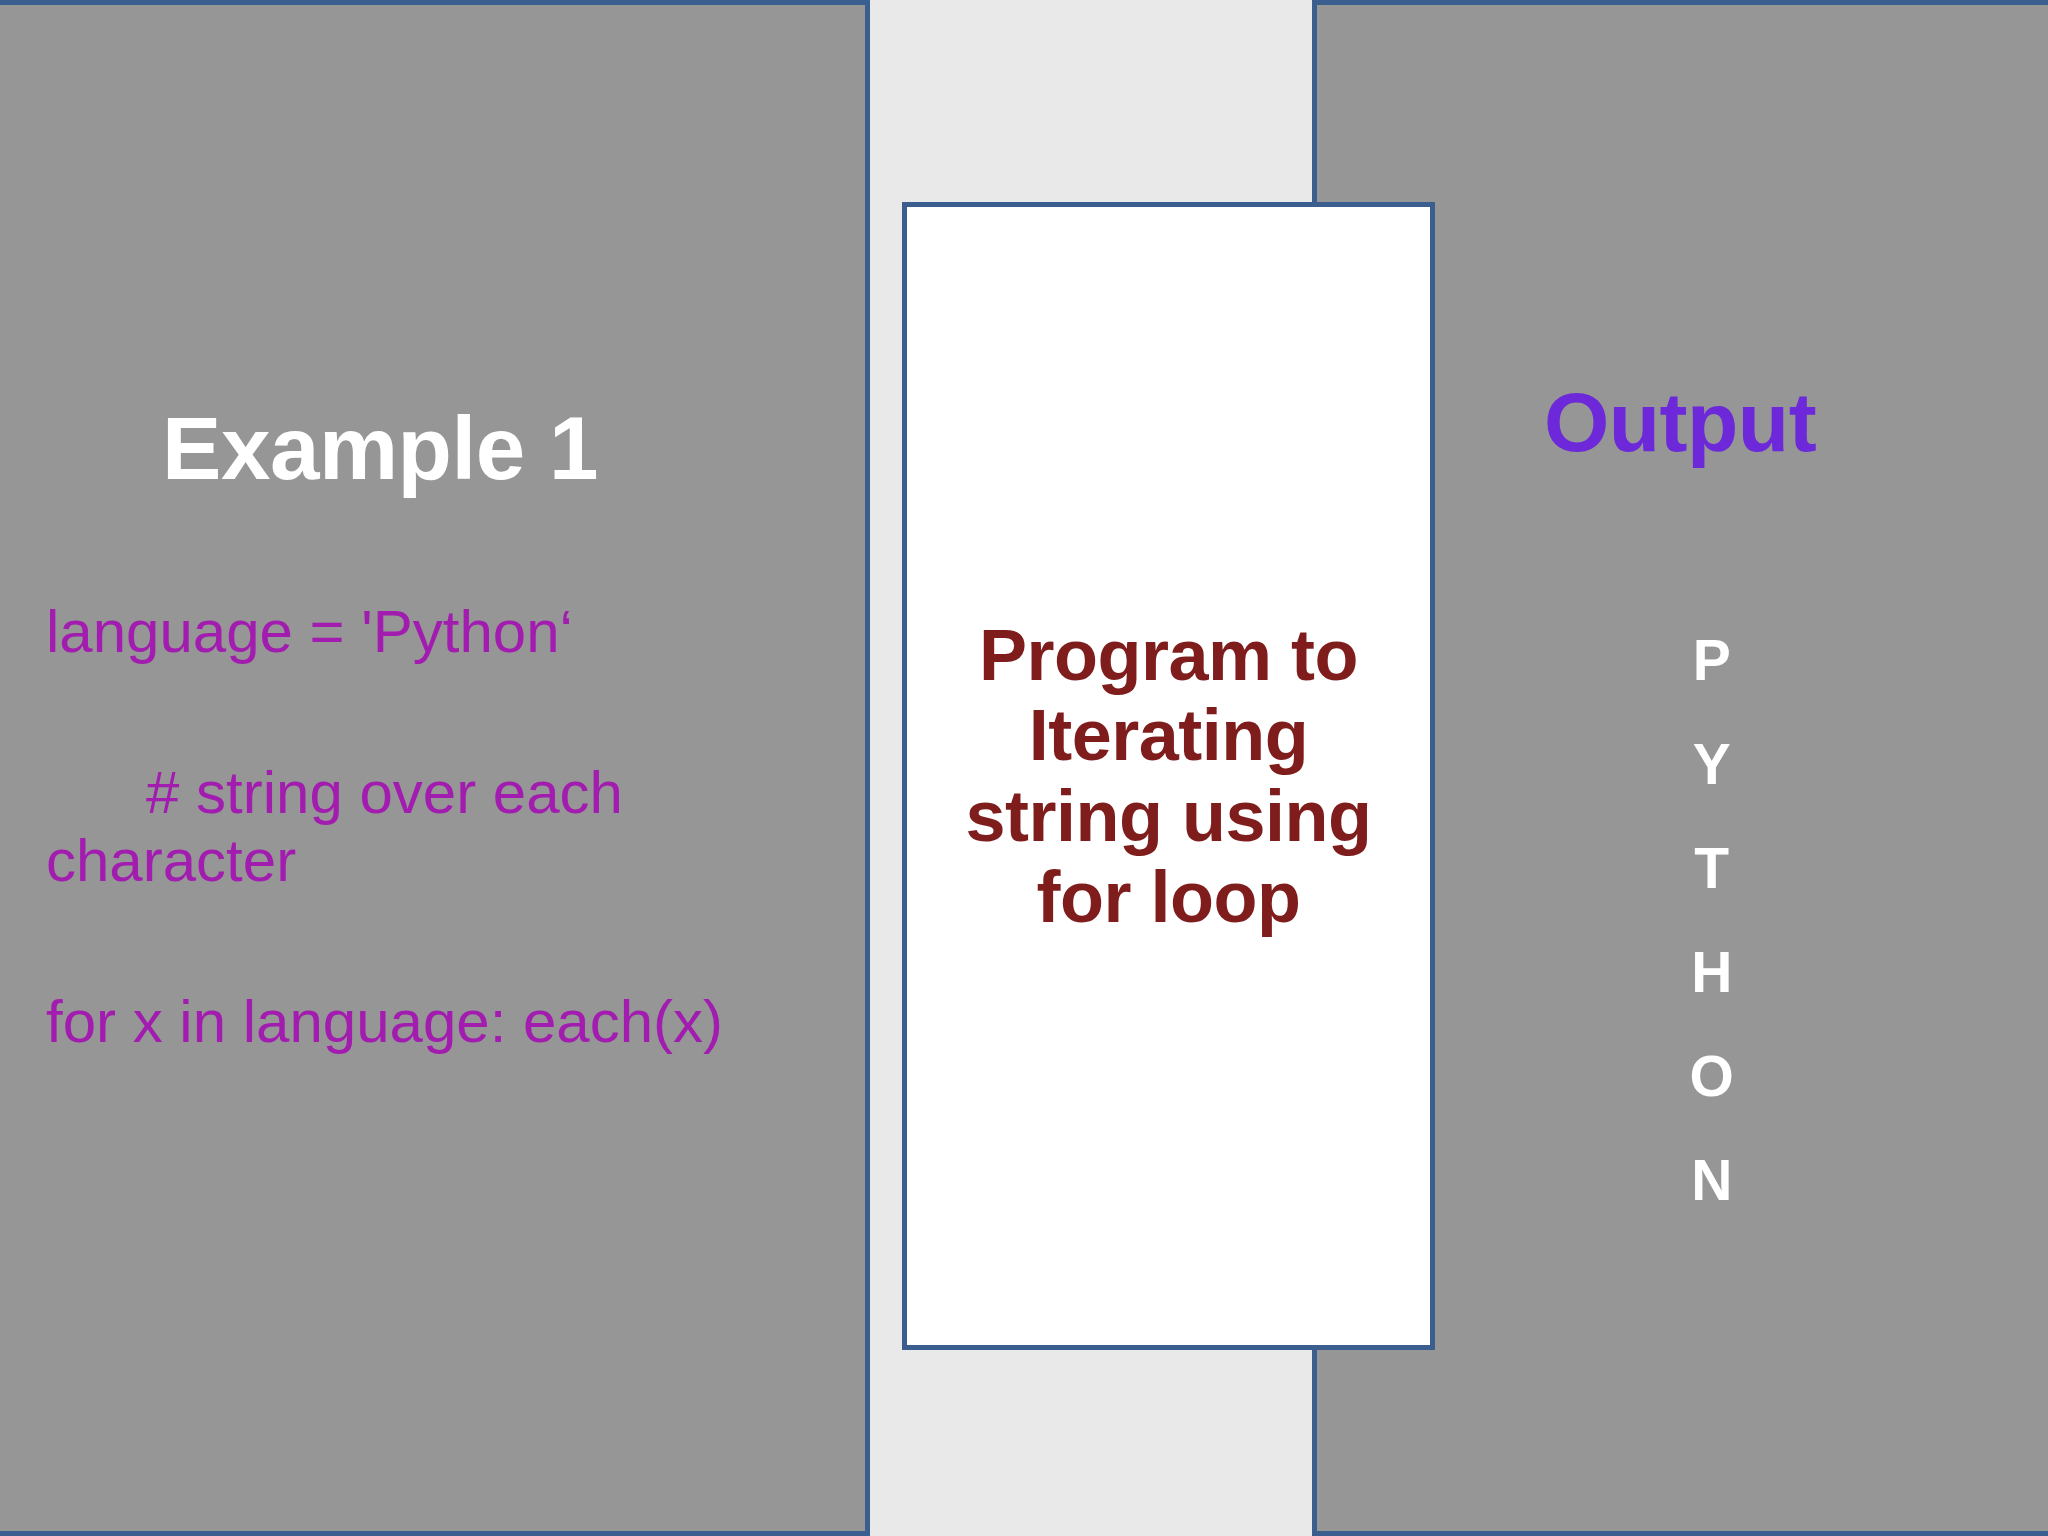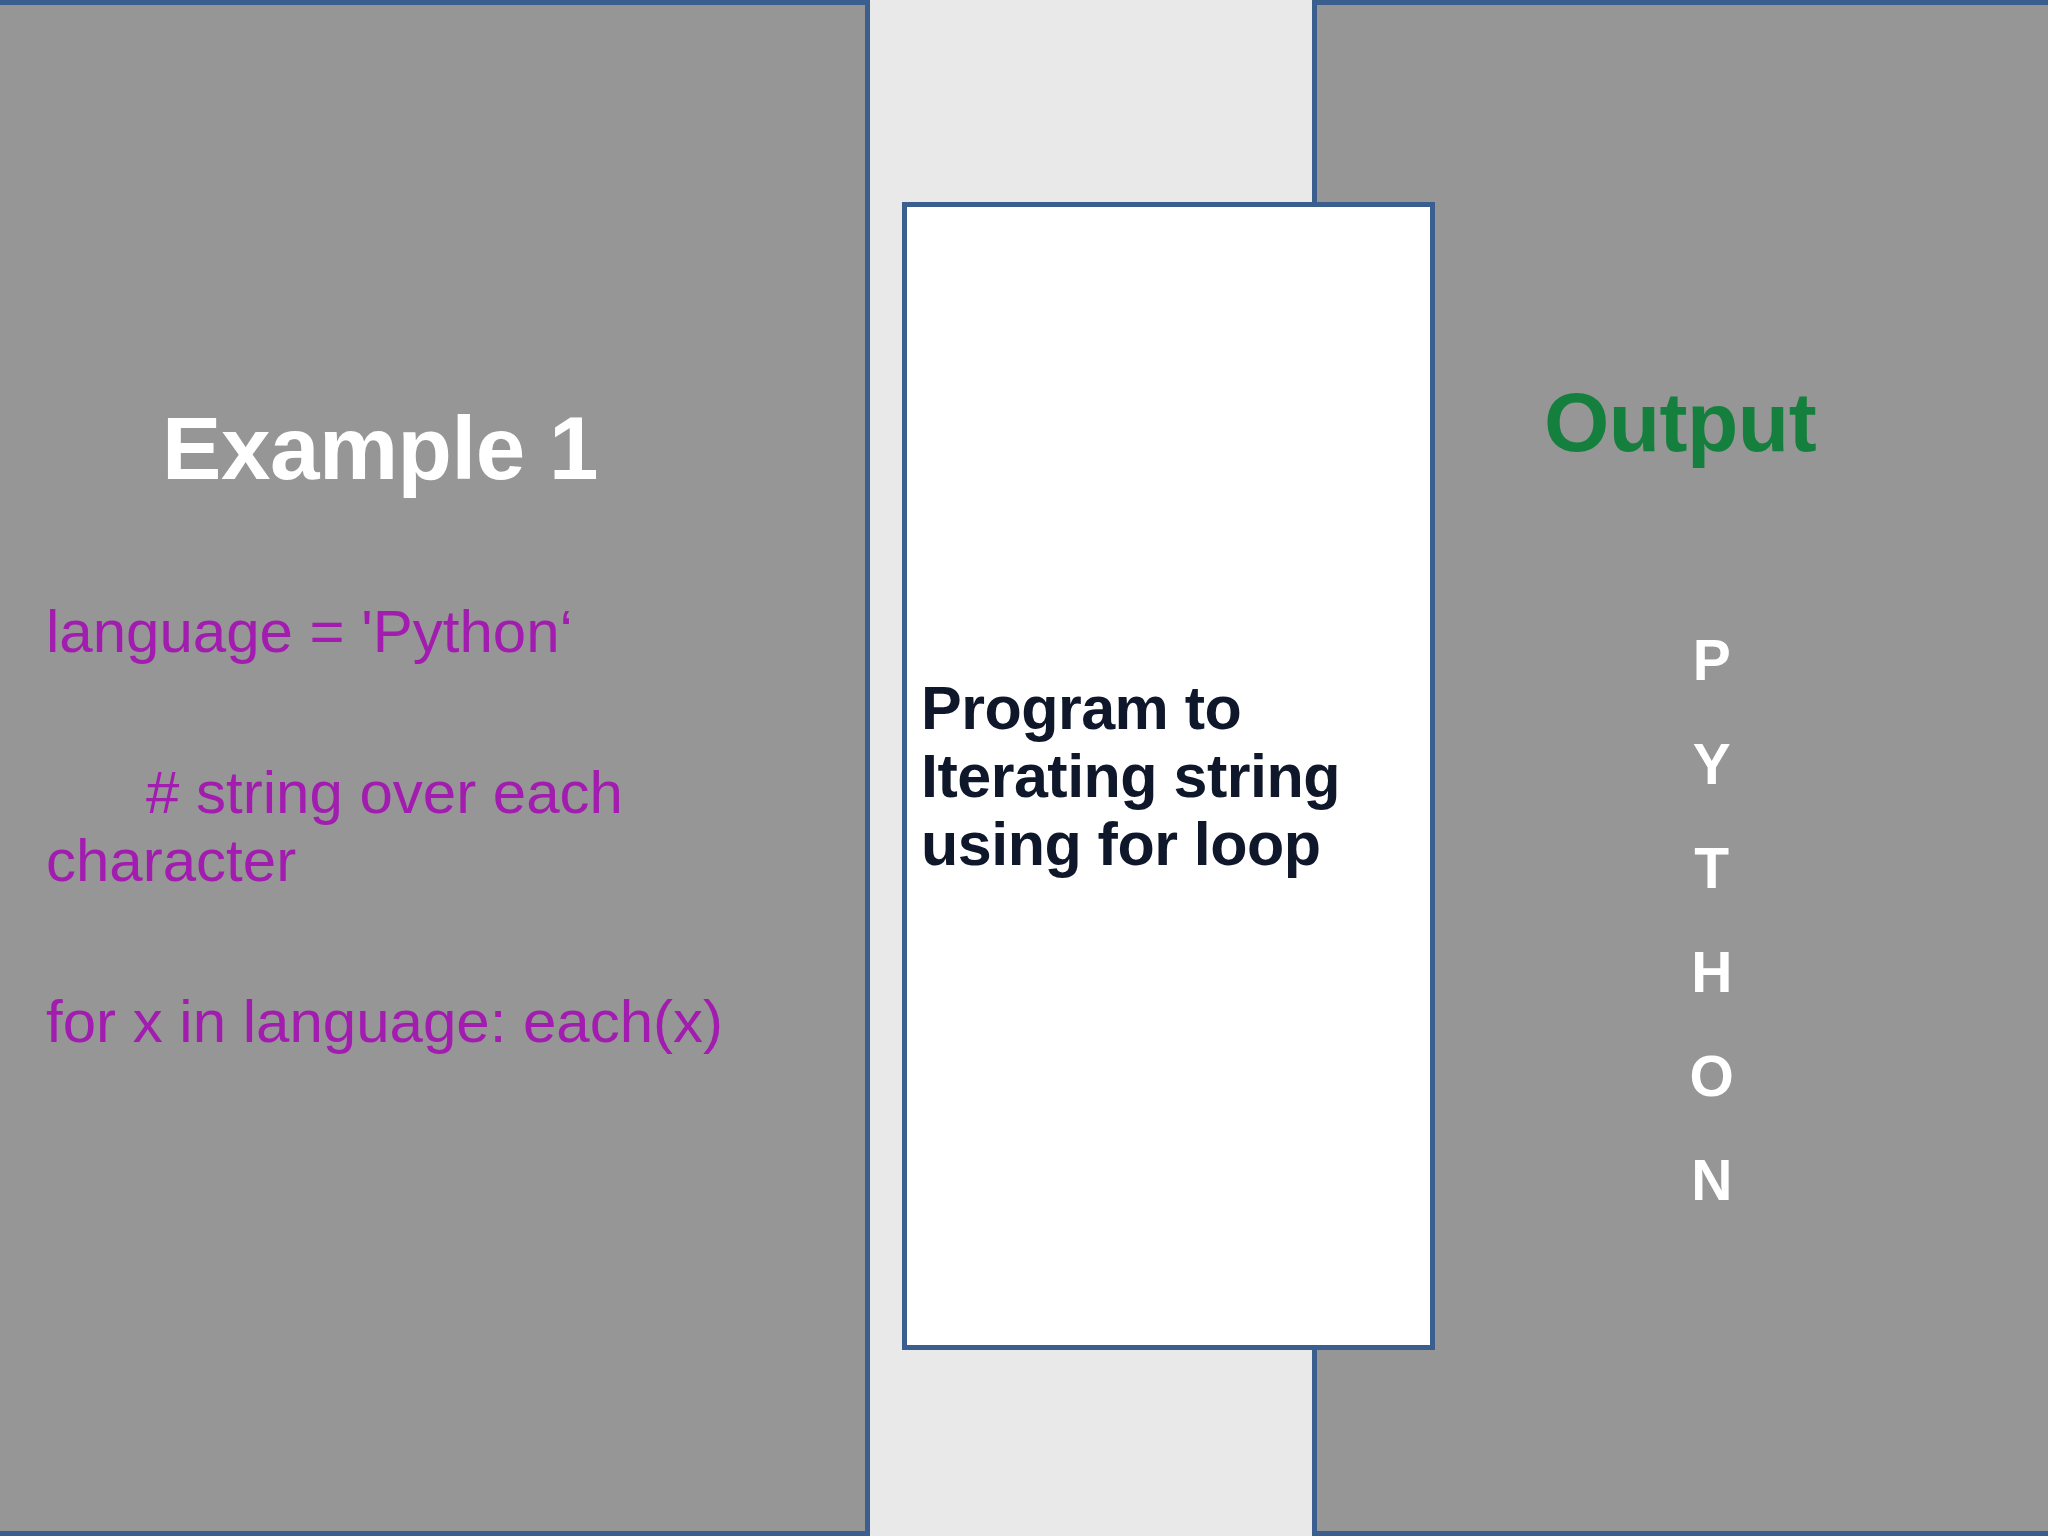--- a/index.html
+++ b/index.html
@@ -63,25 +63,25 @@
     height: 1148px;
     background: #ffffff;
     border: 5px solid #3a5f8f;
     box-sizing: border-box;
     display: flex;
     align-items: center;
     justify-content: center;
     padding: 0 14px;
   }
   .card-center-title {
-    font-size: 61px;
+    font-size: 72px;
     font-weight: bold;
     line-height: 1.12;
-    color: #0f172a;
-    text-align: left;
+    color: #7f1d1d;
+    text-align: center;
     letter-spacing: -0.5px;
     width: 100%;
   }
 
   
   .left-title {
     position: absolute;
     left: 0;
     top: 404px;
     width: 760px;
@@ -111,21 +111,21 @@
     padding-left: 64px;
   }
 
   
   .right-title {
     position: absolute;
     left: 1312px;
     top: 380px;
     width: 736px;
     text-align: center;
-    color: #15803d;
+    color: #6d28d9;
     font-size: 84px;
     font-weight: bold;
     line-height: 1.0;
     letter-spacing: -0.5px;
   }
   .output-letters {
     position: absolute;
     left: 1312px;
     top: 632px;
     width: 800px;

